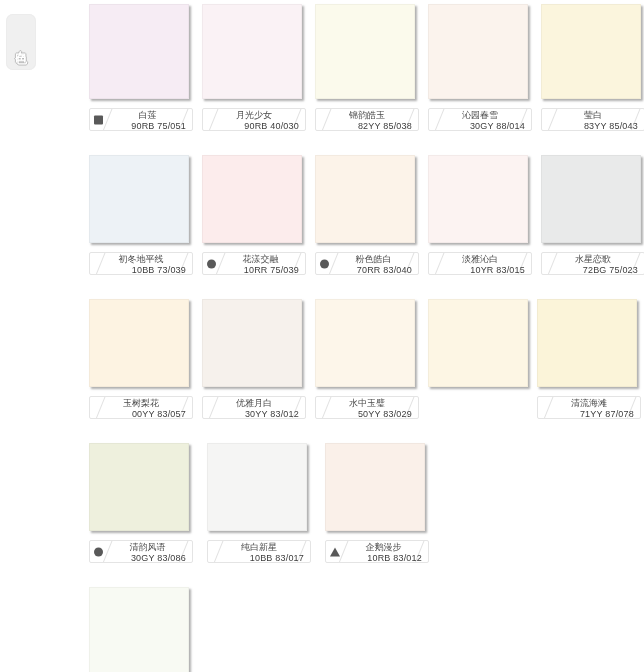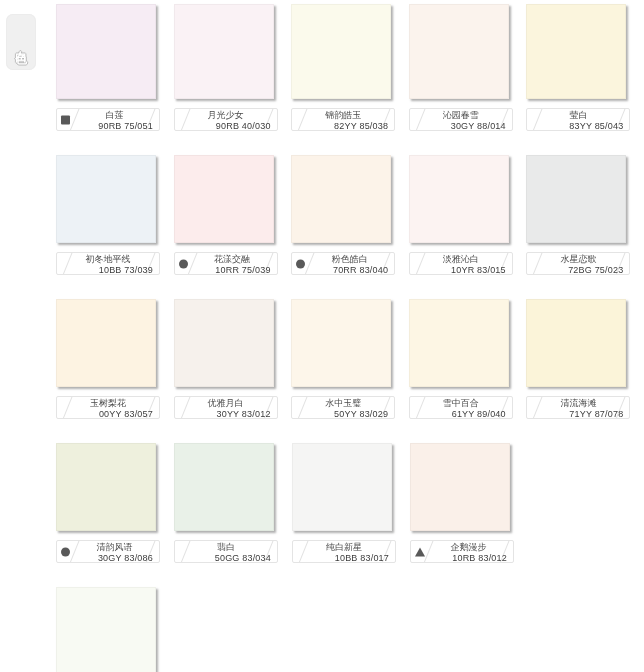--- a/index.html
+++ b/index.html
@@ -49,20 +49,21 @@
   .grid {
     position: absolute;
     left: 56px;
     top: 4px;
     width: 588px;
   }
   .row {
     display: flex;
     gap: 0px;
     margin-bottom: 0px;
+    margin-left: 33px;
   }
   .cell {
     width: 109px;
     margin-right: 9px;
     position: relative;
   }
 
   .swatch {
     width: 100px;
     height: 95px;
@@ -306,27 +307,20 @@
         <div class="label-card no-marker">
 
           <span class="label-text">
             <span class="cname">水中玉璧</span>
             <span class="ccode">50YY  83/029</span>
           </span>
         </div>
       </div>
       <div class="cell">
         <div class="swatch short" style="background: rgb(253, 246, 228);"></div>
-        <div class="label-card no-marker">
-
-          <span class="label-text">
-            <span class="cname">雪中百合</span>
-            <span class="ccode">61YY  89/040</span>
-          </span>
-        </div>
       </div>
       <div class="cell">
         <div class="swatch short" style="background: rgb(251, 244, 217);"></div>
         <div class="label-card no-marker">
 
           <span class="label-text">
             <span class="cname">清流海滩</span>
             <span class="ccode">71YY  87/078</span>
           </span>
         </div>
@@ -340,30 +334,20 @@
         <div class="swatch short" style="background: rgb(238, 240, 221);"></div>
         <div class="label-card">
           <span class="marker circle"></span>
           <span class="label-text">
             <span class="cname">清韵风语</span>
             <span class="ccode">30GY  83/086</span>
           </span>
         </div>
       </div>
       <div class="cell">
-        <div class="swatch short" style="background: rgb(233, 241, 232);"></div>
-        <div class="label-card no-marker">
-
-          <span class="label-text">
-            <span class="cname">翡白</span>
-            <span class="ccode">50GG  83/034</span>
-          </span>
-        </div>
-      </div>
-      <div class="cell">
         <div class="swatch short" style="background: rgb(245, 245, 244);"></div>
         <div class="label-card no-marker">
 
           <span class="label-text">
             <span class="cname">纯白新星</span>
             <span class="ccode">10BB  83/017</span>
           </span>
         </div>
       </div>
       <div class="cell">

